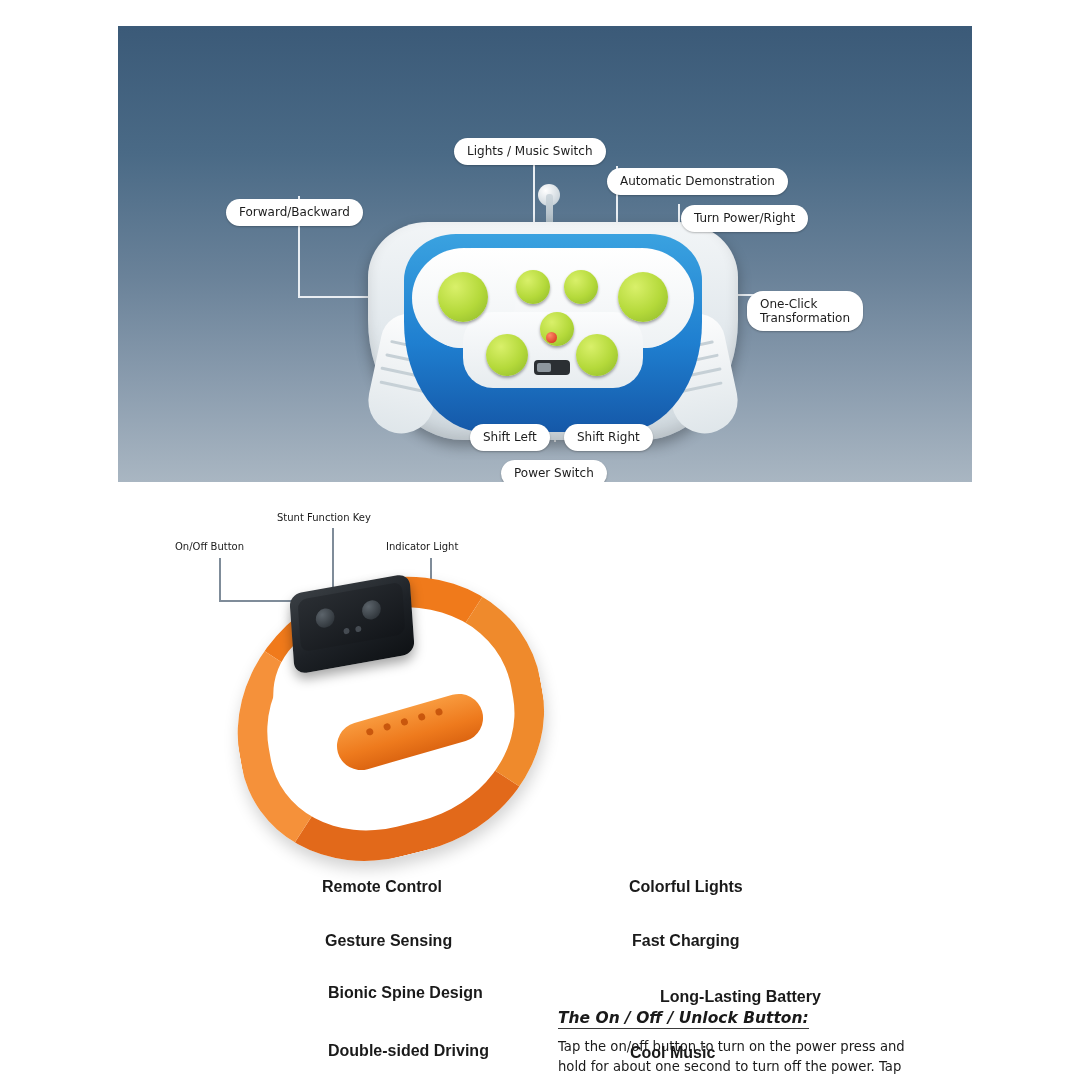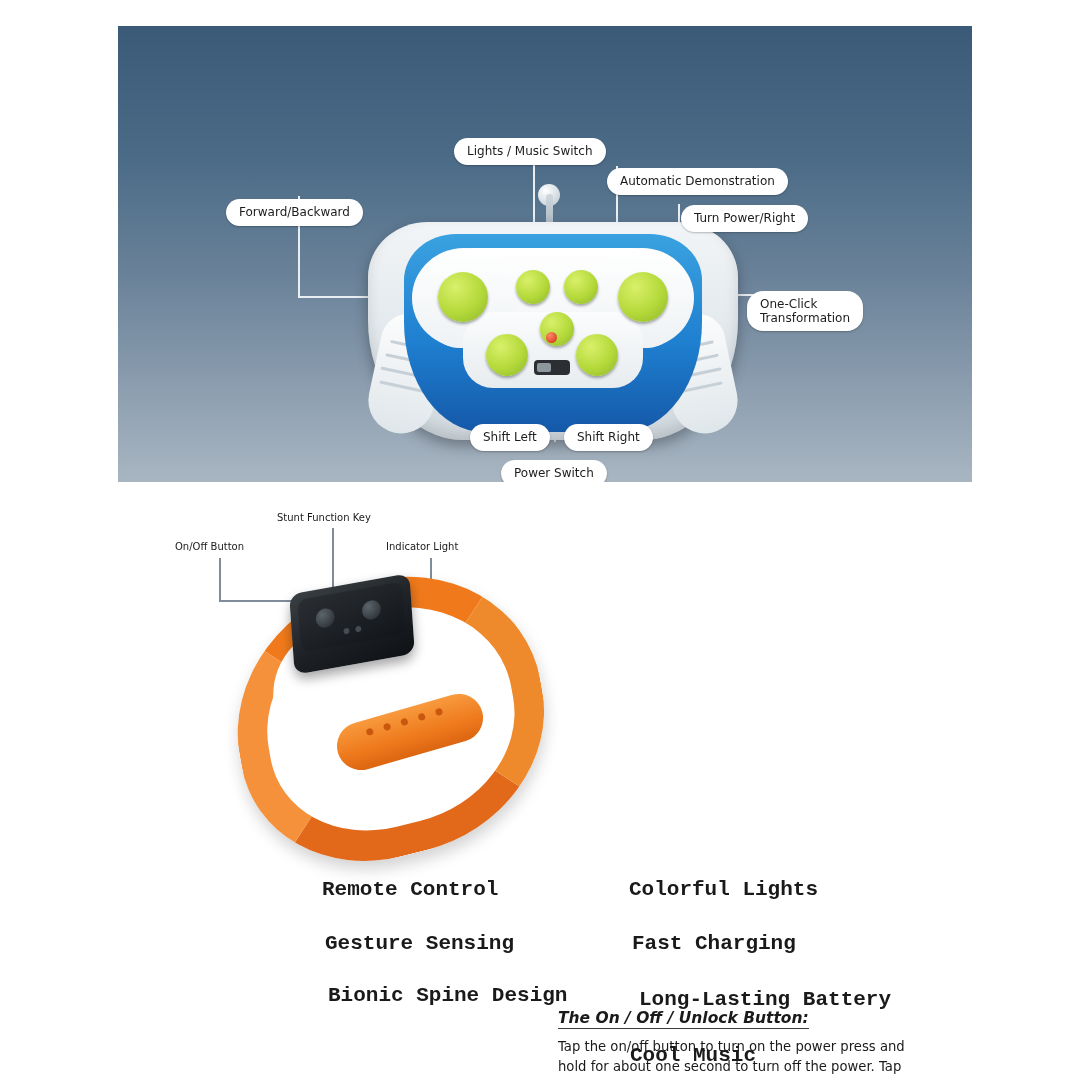--- a/index.html
+++ b/index.html
@@ -286,24 +286,24 @@
   
   .features {
     position: absolute;
     left: 0;
     top: 860px;
     width: 1080px;
     height: 220px;
   }
   .feat {
     position: absolute;
-    font-size: 21px;
+    font-size: 16px;
     font-weight: bold;
     color: #1a1a1a;
-    font-family: Liberation Mono, monospace;
+    font-family: Liberation Sans, sans-serif;
     white-space: nowrap;
   }
 </style>
 </head>
 <body>
 
 <div class="rc-panel">
 
 
   <div class="leader" style="left:180px; top:170px; width:122px; height:100px; border-left-width:2px; border-bottom-width:2px; border-radius:0 0 0 0;"></div>
@@ -404,18 +404,19 @@
 
     
     
   </div>
 </div>
 
 <div class="features">
   <div class="feat" style="left:322px; top:18px;">Remote Control</div>
   <div class="feat" style="left:325px; top:72px;">Gesture Sensing</div>
   <div class="feat" style="left:328px; top:124px;">Bionic Spine Design</div>
+  <div class="feat" style="left:328px; top:182px;">Double-sided Driving</div>
 
   <div class="feat" style="left:629px; top:18px;">Colorful Lights</div>
   <div class="feat" style="left:632px; top:72px;">Fast Charging</div>
-  <div class="feat" style="left:639px; top:128px;text-align:center;">Long-Lasting Battery</div>
+  <div class="feat" style="left:660px; top:128px;text-align:center;">Long-Lasting Battery</div>
   <div class="feat" style="left:630px; top:184px;">Cool Music</div>
 </div>
 
 </body></html>

